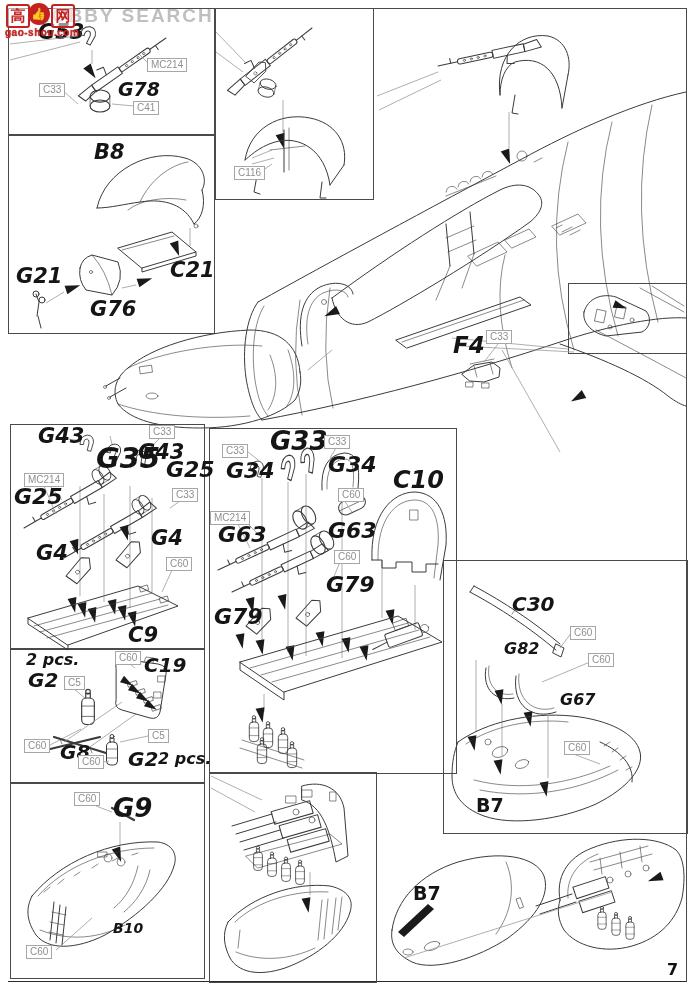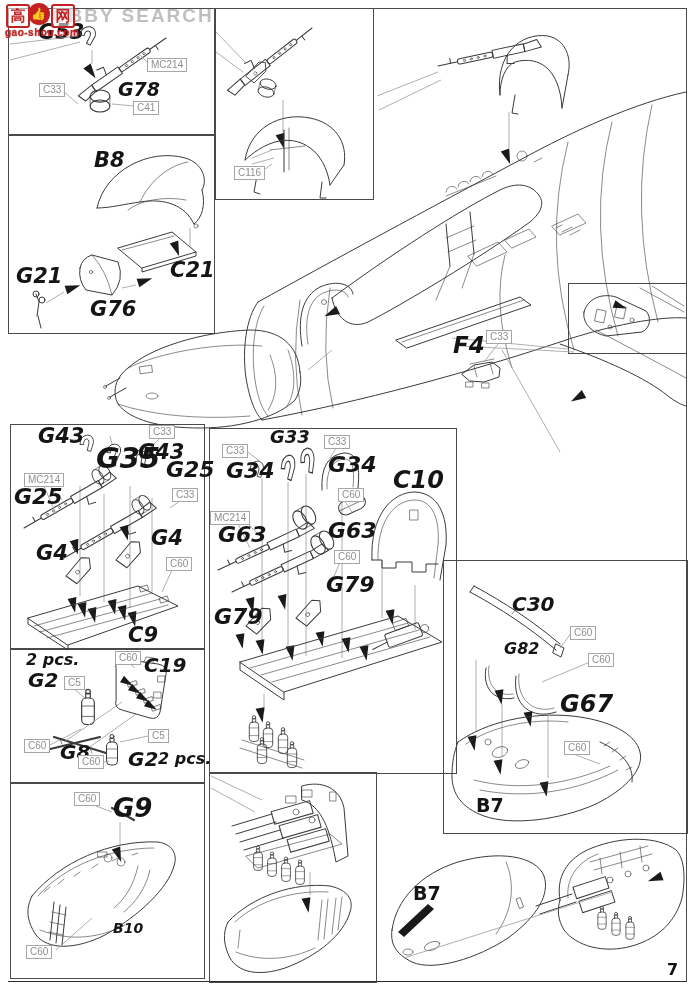--- a/index.html
+++ b/index.html
@@ -423,21 +423,21 @@
       <path d="M612,892 L404,958" class="ld"></path>
     </g>
   </svg>
 
   <span class="lbl" style="left:38px;top:20px;z-index:1">G53</span>
   <span class="ref" style="left:147px;top:58px">MC214</span>
   <span class="ref" style="left:39px;top:83px">C33</span>
   <span class="lbl" style="left:118px;top:78px;font-size:19px">G78</span>
   <span class="ref" style="left:133px;top:101px">C41</span>
 
-  <span class="lbl" style="left:94px;top:148px">B8</span>
+  <span class="lbl" style="left:94px;top:140px">B8</span>
   <span class="lbl" style="left:16px;top:264px">G21</span>
   <span class="lbl" style="left:90px;top:297px">G76</span>
   <span class="lbl" style="left:170px;top:258px">C21</span>
 
   <span class="ref" style="left:234px;top:166px">C116</span>
 
   <span class="lbl" style="left:453px;top:332px;font-size:23px">F4</span>
   <span class="ref" style="left:486px;top:330px">C33</span>
 
   <span class="lbl" style="left:38px;top:424px">G43</span>
@@ -446,21 +446,21 @@
   <span class="lbl" style="left:138px;top:440px">G43</span>
   <span class="ref" style="left:24px;top:473px">MC214</span>
   <span class="lbl" style="left:14px;top:484px;font-size:22px">G25</span>
   <span class="lbl" style="left:166px;top:457px;font-size:22px">G25</span>
   <span class="ref" style="left:172px;top:488px">C33</span>
   <span class="lbl" style="left:36px;top:541px">G4</span>
   <span class="lbl" style="left:151px;top:526px">G4</span>
   <span class="ref" style="left:166px;top:557px">C60</span>
   <span class="lbl" style="left:128px;top:623px">C9</span>
 
-  <span class="lbl" style="left:270px;top:426px;font-size:18px">G33</span>
+  <span class="lbl" style="left:270px;top:426px;font-size:26px">G33</span>
   <span class="ref" style="left:222px;top:444px">C33</span>
   <span class="ref" style="left:324px;top:435px">C33</span>
   <span class="lbl" style="left:226px;top:458px;font-size:22px">G34</span>
   <span class="lbl" style="left:328px;top:452px;font-size:22px">G34</span>
   <span class="ref" style="left:338px;top:488px">C60</span>
   <span class="ref" style="left:210px;top:511px">MC214</span>
   <span class="lbl" style="left:218px;top:522px;font-size:22px">G63</span>
   <span class="lbl" style="left:328px;top:518px;font-size:22px">G63</span>
   <span class="ref" style="left:334px;top:550px">C60</span>
   <span class="lbl" style="left:326px;top:572px;font-size:22px">G79</span>
@@ -481,21 +481,21 @@
 
   <span class="ref" style="left:74px;top:792px">C60</span>
   <span class="lbl" style="left:113px;top:793px;font-size:26px">G9</span>
   <span class="lbl" style="left:113px;top:920px;font-size:14px">B10</span>
   <span class="ref" style="left:26px;top:945px">C60</span>
 
   <span class="lbl" style="left:512px;top:592px;font-size:20px">C30</span>
   <span class="ref" style="left:570px;top:626px">C60</span>
   <span class="lbl" style="left:504px;top:639px;font-size:16px">G82</span>
   <span class="ref" style="left:588px;top:653px">C60</span>
-  <span class="lbl" style="left:560px;top:690px;font-size:24px">G67</span>
+  <span class="lbl" style="left:560px;top:690px;font-size:16px">G67</span>
   <span class="ref" style="left:564px;top:741px">C60</span>
   <span class="lbl" style="left:476px;top:794px;font-size:19px;font-style:normal">B7</span>
 
   <span class="lbl" style="left:413px;top:882px;font-size:19px;font-style:normal">B7</span>
   <span class="pg">7</span>
 
   <div class="wm">
     <div class="wm-brand">HOBBY SEARCH</div>
     <span class="wm-box" style="left:2px">高</span>
     <span class="wm-thumb">👍</span>

